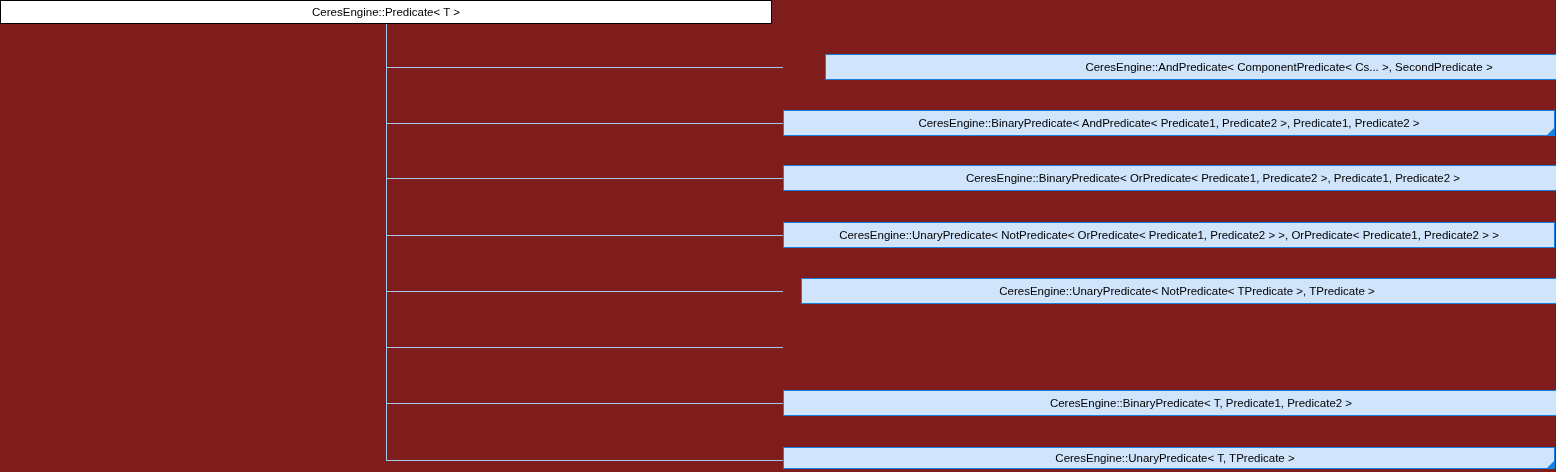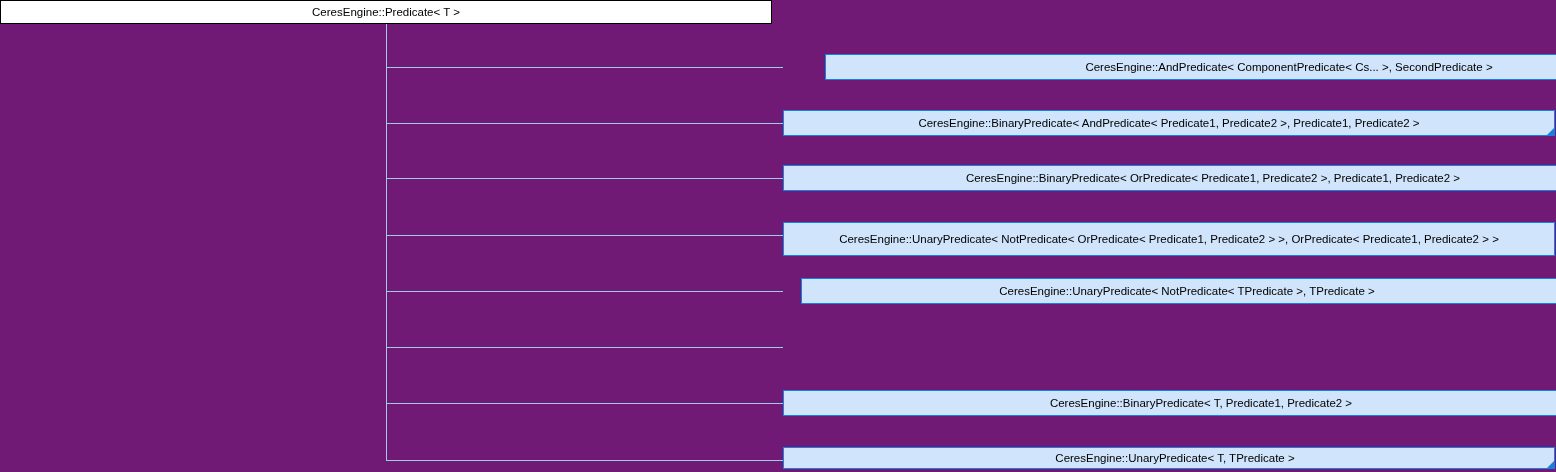--- a/index.html
+++ b/index.html
@@ -12,21 +12,21 @@
     width: 1556px;
     height: 472px;
     overflow: hidden;
     font-family: "Liberation Sans", "DejaVu Sans", sans-serif;
   }
 
   #graph {
     position: relative;
     width: 1556px;
     height: 472px;
-    background: #701a75;
+    background: #7f1d1d;
   }
 
   
   .node {
     position: absolute;
     box-sizing: border-box;
     display: flex;
     align-items: center;
     justify-content: center;
     text-align: center;
@@ -110,21 +110,21 @@
     </div>
     <div class="node derived" style="left: 825px; top: 54px; width: 928px; height: 26px;">
       <span class="label">CeresEngine::AndPredicate&lt; ComponentPredicate&lt; Cs... &gt;, SecondPredicate &gt;</span>
     </div>
     <div class="node derived folded" style="left: 783px; top: 110px; width: 772px; height: 26px;">
       <span class="label">CeresEngine::BinaryPredicate&lt; AndPredicate&lt; Predicate1, Predicate2 &gt;, Predicate1, Predicate2 &gt;</span>
     </div>
     <div class="node derived folded" style="left: 783px; top: 165px; width: 860px; height: 26px;">
       <span class="label">CeresEngine::BinaryPredicate&lt; OrPredicate&lt; Predicate1, Predicate2 &gt;, Predicate1, Predicate2 &gt;</span>
     </div>
-    <div class="node derived" style="left: 783px; top: 222px; width: 772px; height: 34px;">
+    <div class="node derived" style="left: 783px; top: 222px; width: 772px; height: 26px;">
       <span class="label">CeresEngine::UnaryPredicate&lt; NotPredicate&lt; OrPredicate&lt; Predicate1, Predicate2 &gt; &gt;, OrPredicate&lt; Predicate1, Predicate2 &gt; &gt;</span>
     </div>
     <div class="node derived folded" style="left: 783px; top: 278px; width: 772px; height: 26px; margin-left: 18px;">
       <span class="label">CeresEngine::UnaryPredicate&lt; NotPredicate&lt; TPredicate &gt;, TPredicate &gt;</span>
     </div>
     <div class="node derived" style="left: 783px; top: 390px; width: 836px; height: 26px; text-align: right;">
       <span class="label">CeresEngine::BinaryPredicate&lt; T, Predicate1, Predicate2 &gt;</span>
     </div>
     <div class="node derived folded" style="left: 783px; top: 447px; width: 772px; height: 22px; padding-left: 12px;">
       <span class="label">CeresEngine::UnaryPredicate&lt; T, TPredicate &gt;</span>

